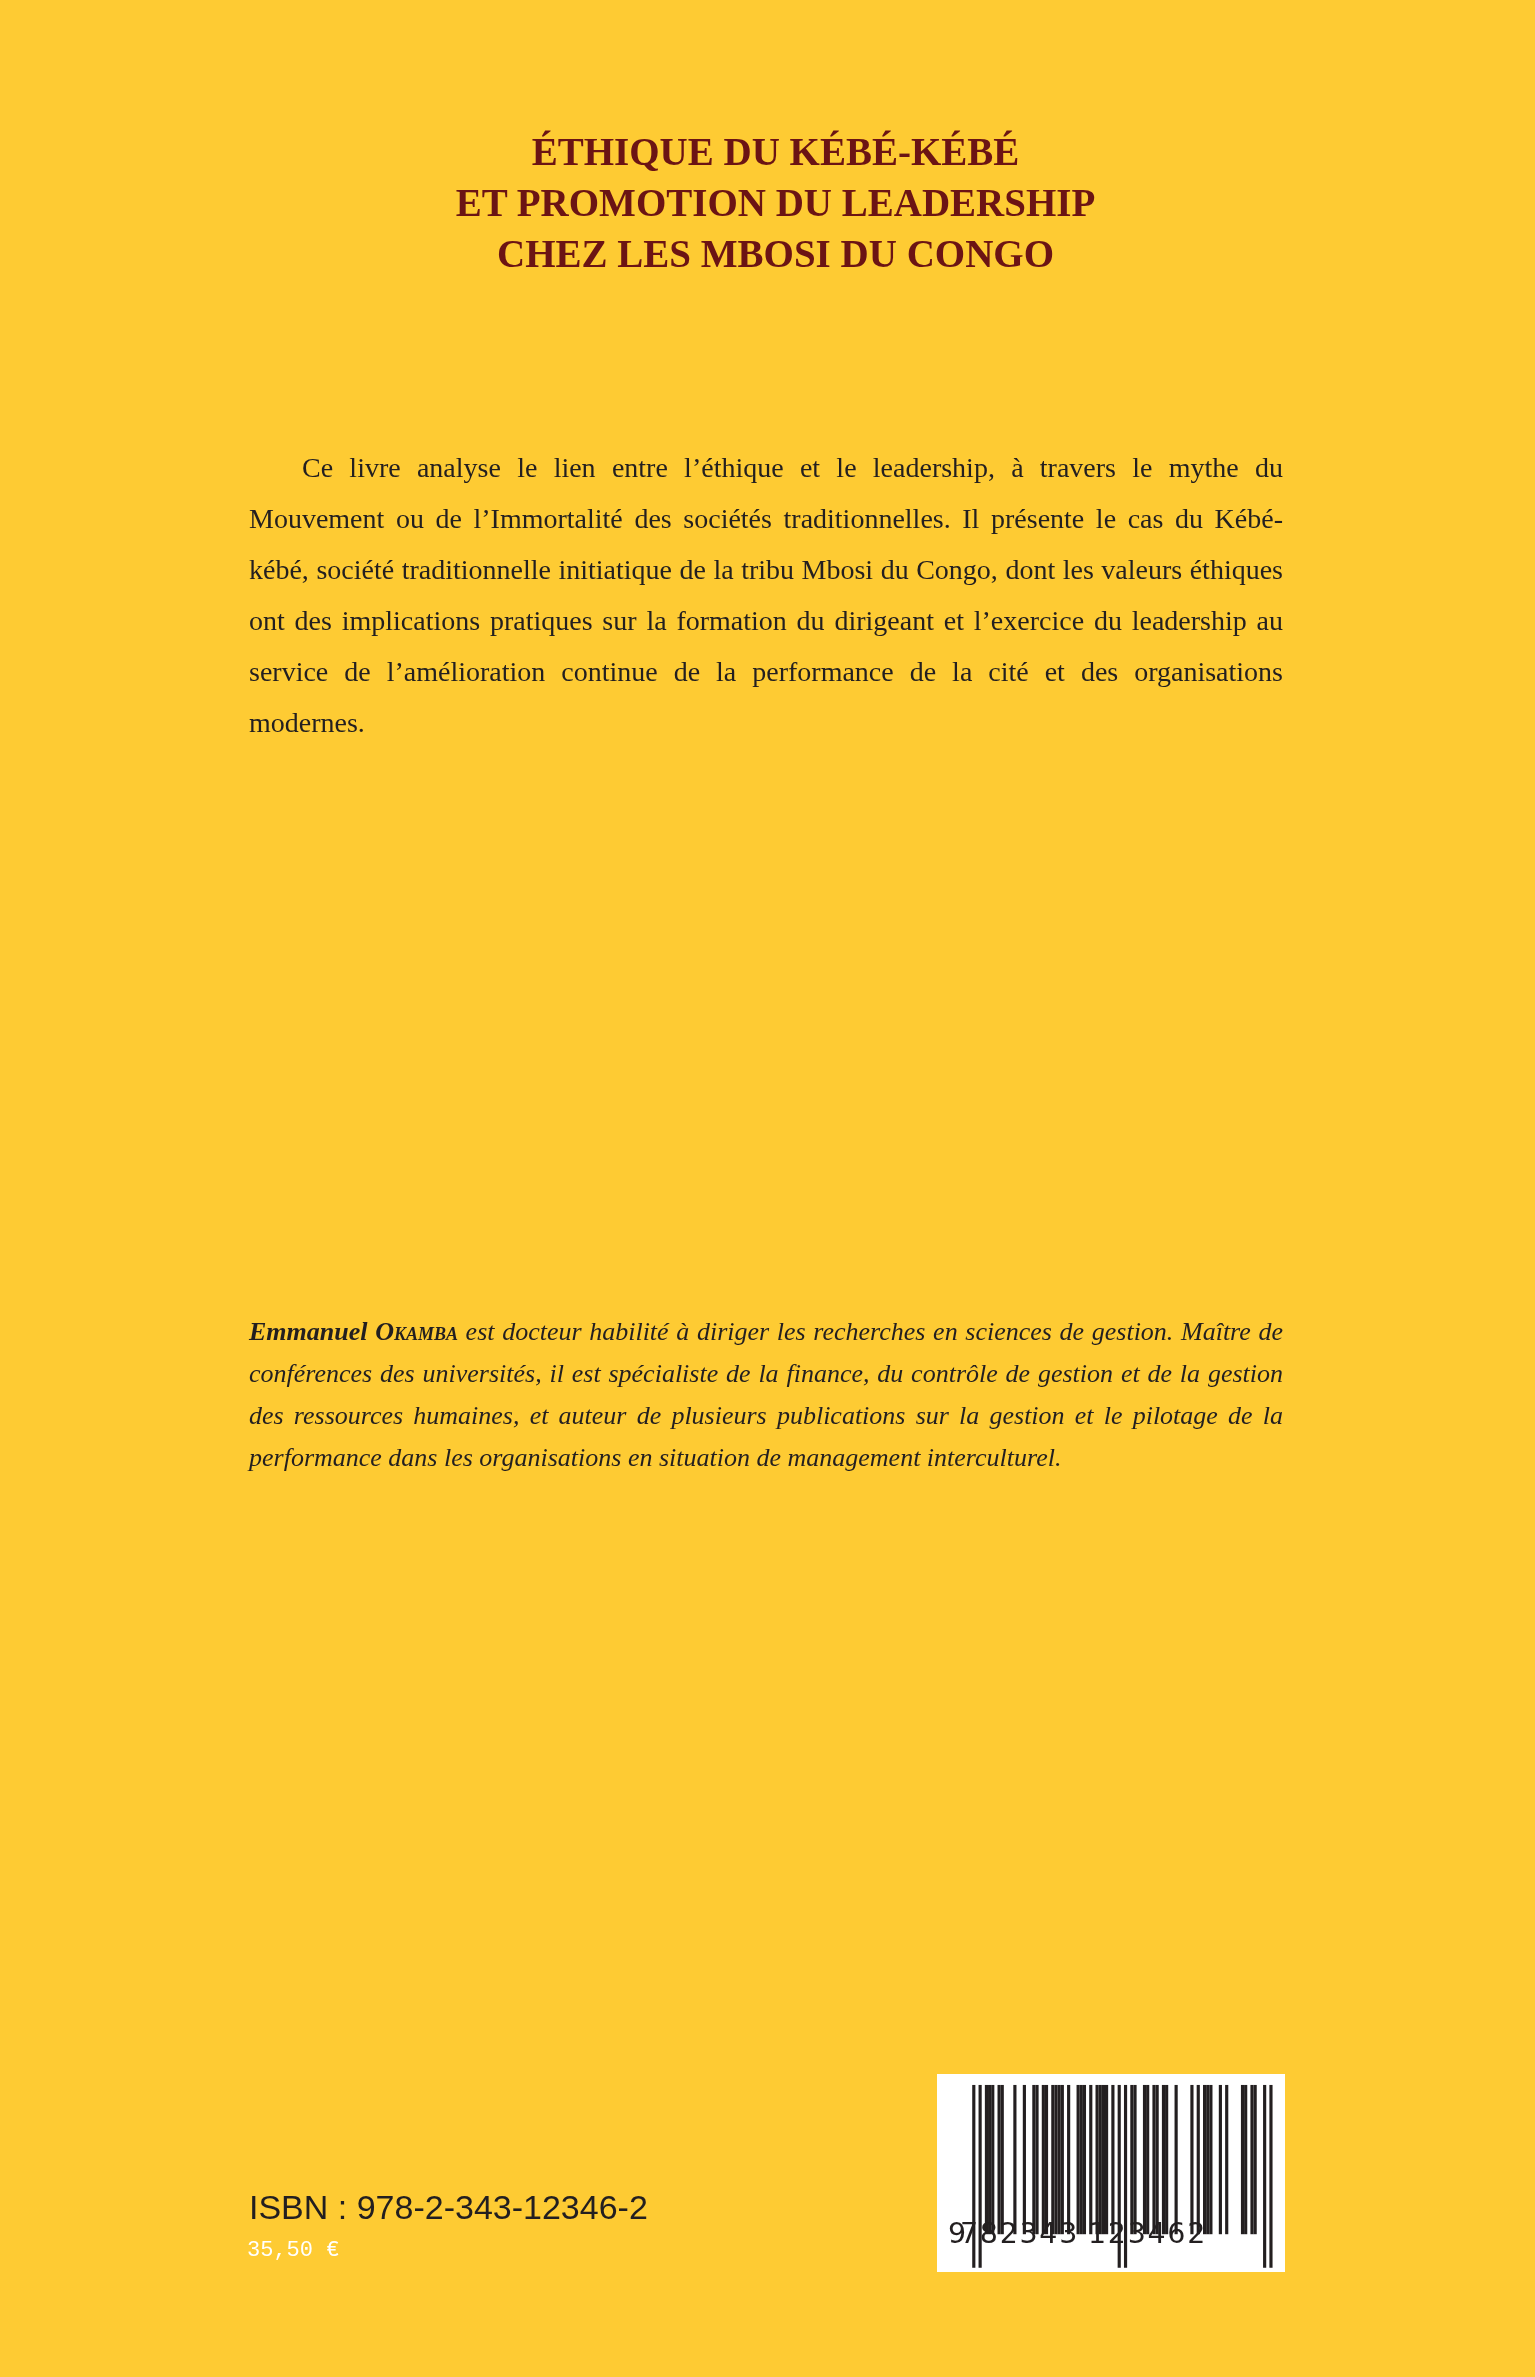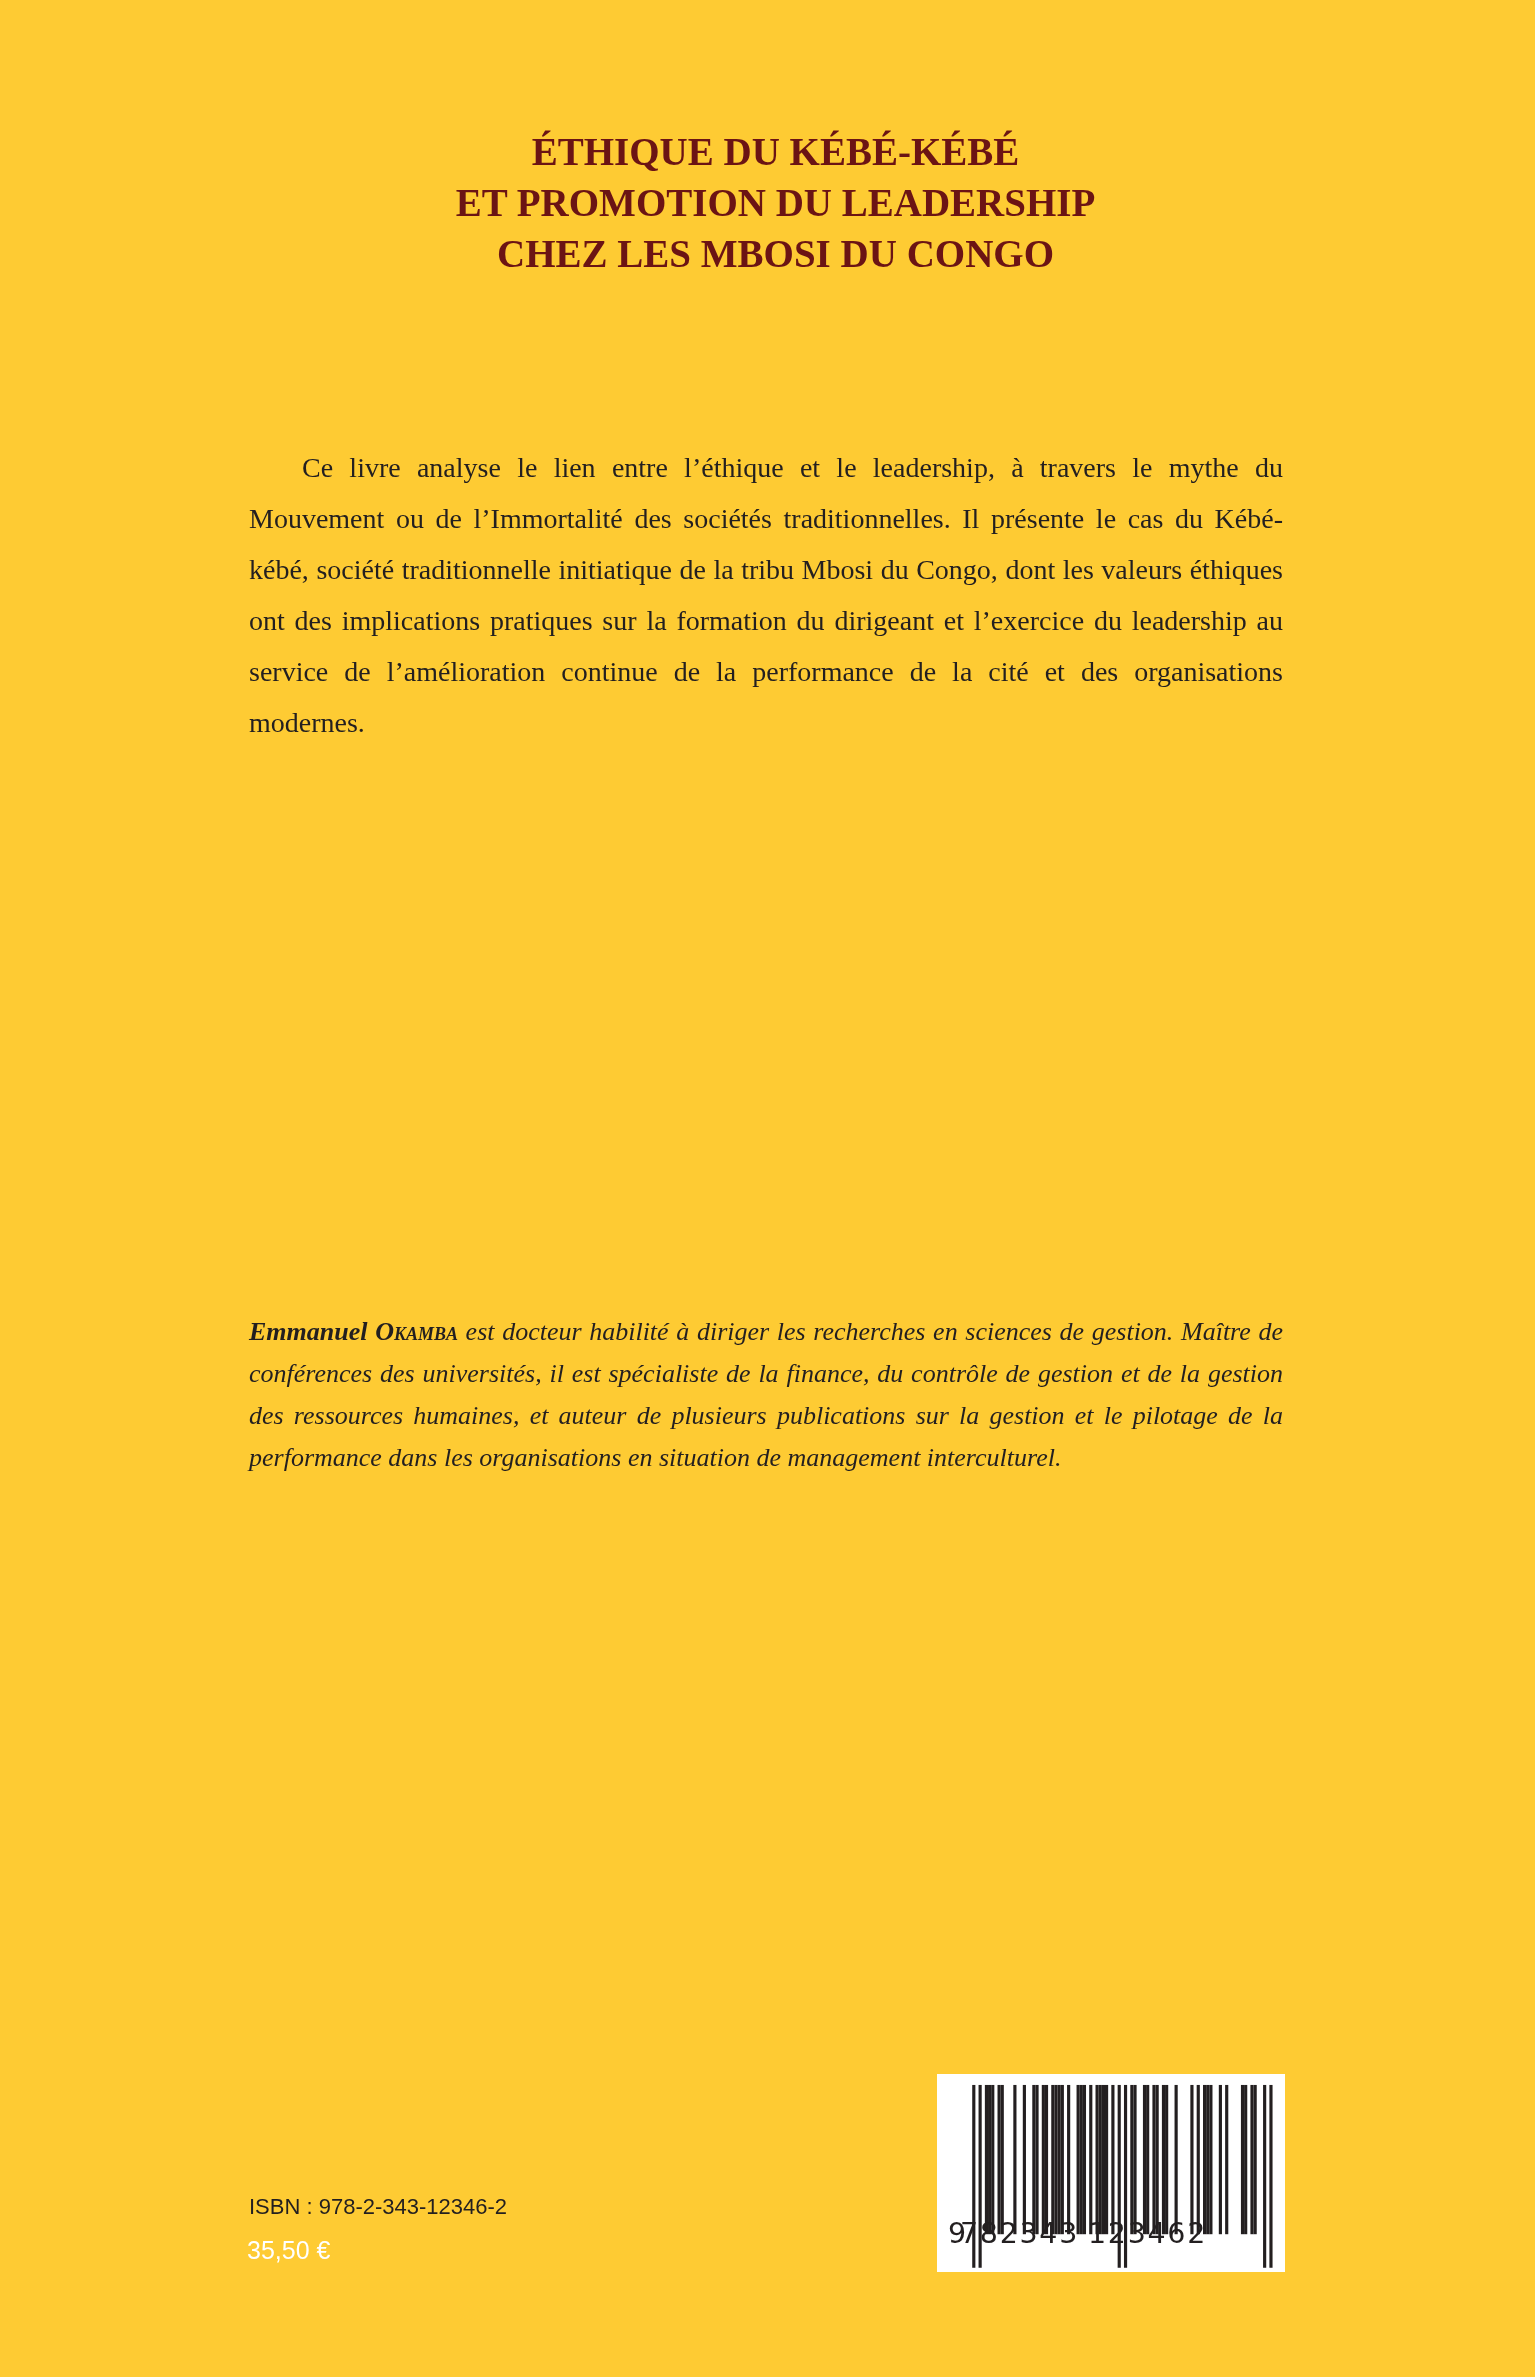--- a/index.html
+++ b/index.html
@@ -10,22 +10,22 @@
   .title div{white-space:nowrap;}
   .summary{position:absolute;left:249px;top:442px;width:1034px;font-size:28px;line-height:51px;
            text-align:justify;text-align-last:left;}
   .summary p{margin:0;text-indent:53px;}
   .bio{position:absolute;left:249px;top:1311px;width:1034px;font-size:26px;line-height:42px;
        font-style:italic;text-align:justify;}
   .bio p{margin:0;}
   .bio .name{font-weight:bold;}
   .bio .sc{font-variant:small-caps;font-style:normal;font-weight:normal;}
   .isbn{position:absolute;left:249px;top:2190px;font-family:"Liberation Sans","DejaVu Sans",sans-serif;
-        font-size:22px;line-height:34px;color:#231F20;}
-  .price{position:absolute;left:247px;top:2232px;font-family:Liberation Sans, sans-serif;font-size:25px;
+        font-size:34px;line-height:34px;color:#231F20;}
+  .price{position:absolute;left:247px;top:2232px;font-family:Liberation Mono, monospace;font-size:22px;
          line-height:37px;color:#ffffff;}
   .barcode-box{position:absolute;left:937px;top:2074px;width:348px;height:198px;background:#ffffff;}
   .barcode-box svg{position:absolute;left:0;top:0;}
   .bc-digits{position:absolute;font-family:"DejaVu Sans","Liberation Sans",sans-serif;font-size:28.5px;
              color:#231F20;top:2217px;line-height:34px;letter-spacing:1.7px;}
 </style>
 </head>
 <body>
 
 <div class="title">

